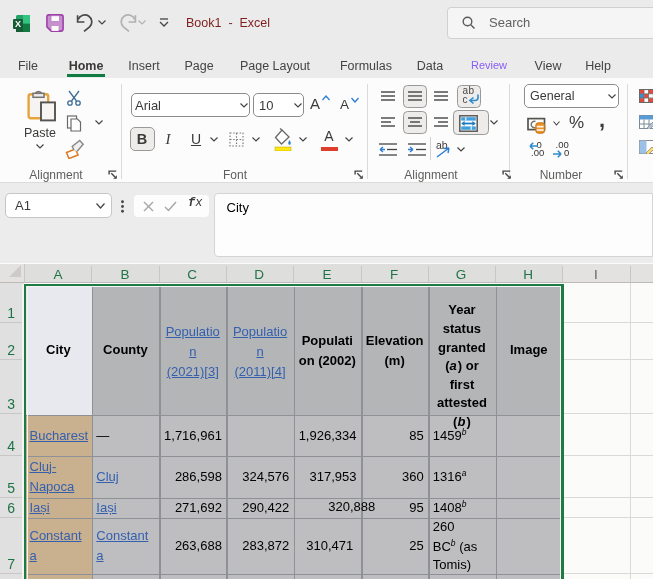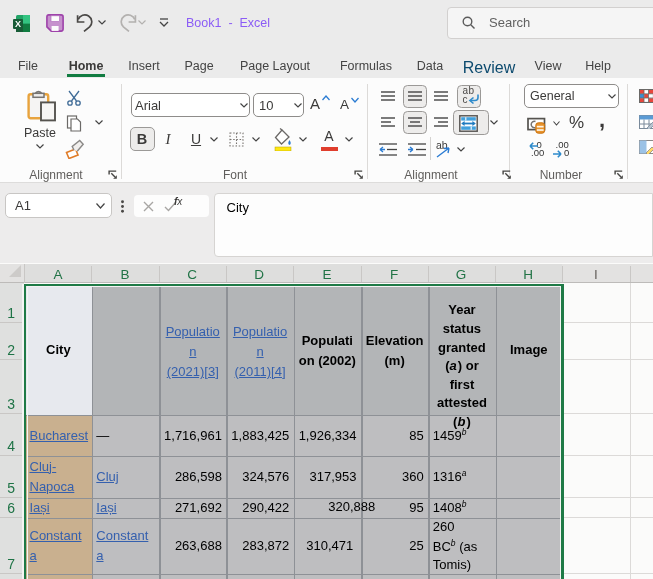--- a/index.html
+++ b/index.html
@@ -52,39 +52,39 @@
  <path d="M17.4,2.3 V9 H10.6" fill="none" stroke="#B3B1AF" stroke-width="1.7"></path>
 </svg>
 <svg class="abs" style="left:138px;top:20px" width="8" height="5" viewBox="0 0 8 5">
       <polyline points="0.5,0.5 4,4 7.5,0.5" fill="none" stroke="#B3B1AF" stroke-width="1.2"></polyline>
     </svg>
 
 <svg class="abs" style="left:159px;top:18px" width="10" height="9" viewBox="0 0 10 9">
  <line x1="1" y1="1" x2="9" y2="1" stroke="#444" stroke-width="1.3"></line>
  <polyline points="1,4 5,8 9,4" fill="none" stroke="#444" stroke-width="1.3"></polyline>
 </svg>
-<div class="abs" style="left:186px;top:16px;font-size:12.5px;color:#8b5cf6">Book1&nbsp; -&nbsp; Excel</div>
+<div class="abs" style="left:186px;top:16px;font-size:12.5px;color:#7f1d1d">Book1&nbsp; -&nbsp; Excel</div>
 
 <div class="abs" style="left:447px;top:7px;width:210px;height:32px;background:#F5F5F5;border:1px solid #D2D0CF;border-radius:4px"></div>
 <svg class="abs" style="left:462px;top:16px" width="14" height="14" viewBox="0 0 14 14">
  <circle cx="5.5" cy="5.5" r="4.3" fill="none" stroke="#5B5B5B" stroke-width="1.4"></circle>
  <line x1="8.8" y1="8.8" x2="12.5" y2="12.5" stroke="#5B5B5B" stroke-width="1.4"></line>
 </svg>
 <div class="abs" style="left:489px;top:15px;font-size:13px;color:#616161">Search</div>
 
 <div class="abs" style="left:0;top:44px;width:653px;height:34px;background:#EBEBEB"></div>
 <div class="abs ctr" style="left:28px;top:59px;font-size:12.5px;color:#444">File</div>
 <div class="abs ctr" style="left:86px;top:59px;font-size:12.5px;color:#3B3A39;font-weight:700">Home</div>
 <div class="abs" style="left:67px;top:74px;width:38px;height:2.5px;background:#117C41"></div>
 <div class="abs ctr" style="left:144px;top:59px;font-size:12.5px;color:#444">Insert</div>
 <div class="abs ctr" style="left:199px;top:59px;font-size:12.5px;color:#444">Page</div>
 <div class="abs ctr" style="left:275px;top:59px;font-size:12.5px;color:#444">Page Layout</div>
 <div class="abs ctr" style="left:366px;top:59px;font-size:12.5px;color:#444">Formulas</div>
 <div class="abs ctr" style="left:430px;top:59px;font-size:12.5px;color:#444">Data</div>
-<div class="abs ctr" style="left:489px;top:59px;font-size:16px;color:#0c4a6e">Review</div>
+<div class="abs ctr" style="left:489px;top:59px;font-size:11px;color:#8b5cf6">Review</div>
 <div class="abs ctr" style="left:548px;top:59px;font-size:12.5px;color:#444">View</div>
 <div class="abs ctr" style="left:598px;top:59px;font-size:12.5px;color:#444">Help</div>
 
 <div class="abs" style="left:0;top:78px;width:653px;height:105px;background:#FCFCFC;border-bottom:1px solid #DDDCDB"></div>
 
 <div class="abs" style="left:121px;top:84px;width:1px;height:95px;background:#DCDAD8"></div>
 <div class="abs" style="left:367px;top:84px;width:1px;height:95px;background:#DCDAD8"></div>
 <div class="abs" style="left:509px;top:84px;width:1px;height:95px;background:#DCDAD8"></div>
 <div class="abs" style="left:627px;top:84px;width:1px;height:95px;background:#DCDAD8"></div>
 
@@ -360,21 +360,21 @@
       <circle cx="2.5" cy="6.5" r="1.45" fill="#4A4846"></circle>
       <circle cx="2.5" cy="11.2" r="1.45" fill="#4A4846"></circle>
     </svg>
 <div class="abs" style="left:133.6px;top:195px;width:75.7px;height:22px;background:#FDFDFD;border-radius:4px"></div>
 <svg class="abs" style="left:142.5px;top:201px" width="11" height="11" viewBox="0 0 11 11">
       <path d="M1,1 L10,10 M10,1 L1,10" stroke="#A8A6A4" stroke-width="1.4"></path>
     </svg>
 <svg class="abs" style="left:164px;top:201px" width="13" height="11" viewBox="0 0 13 11">
       <path d="M1,6 L4.5,9.5 L12,1" fill="none" stroke="#A8A6A4" stroke-width="1.4"></path>
     </svg>
-<div class="abs" style="left:174px;top:196px;font-size:10px;font-style:italic;font-family:Liberation Sans, sans-serif;color:#3B3A39"><b>f</b>x</div>
+<div class="abs" style="left:188px;top:196px;font-size:12px;font-style:italic;font-family:Liberation Mono, monospace;color:#3B3A39"><b>f</b>x</div>
 <div class="abs" style="left:214px;top:192.5px;width:439px;height:64px;background:#FDFDFD;border:1px solid #D6D4D2;border-radius:4px 0 0 4px"></div>
 <div class="abs" style="left:226.5px;top:199.5px;font-size:13px;color:#000">City</div>
 
 <div class="abs" style="left:0;top:263px;width:653px;height:316px;background:#FBFBFA"></div>
 
 <div class="abs" style="left:0;top:264px;width:653px;height:19px;background:#E3E2E1;border-bottom:1px solid #BDBBB9"></div>
 
 <svg class="abs" style="left:8px;top:265px" width="14" height="13" viewBox="0 0 14 13">
       <path d="M13,0 V12 H1 Z" fill="#CDCBC9"></path>
     </svg>
@@ -442,20 +442,23 @@
 <div class="abs" style="left:495.6px;top:287.4px;width:1.5px;height:291.6px;background:#8E9196"></div>
 <div class="abs" style="left:25px;top:414.5px;width:537px;height:1.5px;background:#8E9196"></div>
 <div class="abs" style="left:27.7px;top:455.5px;width:532.3px;height:1.5px;background:#8E9196"></div>
 <div class="abs" style="left:27.7px;top:497.5px;width:532.3px;height:1.5px;background:#8E9196"></div>
 <div class="abs" style="left:27.7px;top:517.5px;width:532.3px;height:1.5px;background:#8E9196"></div>
 <div class="abs" style="left:27.7px;top:573.5px;width:532.3px;height:1.5px;background:#8E9196"></div>
 
 <div class="cell cc bold" style="left:25px;top:284px;width:66.8px;height:130px">
       <div>City</div>
     </div>
+<div class="cell cc bold" style="left:91.8px;top:284px;width:67.3px;height:130px">
+      <div>County</div>
+    </div>
 <div class="cell cc lnk" style="left:159.1px;top:284px;width:67.30000000000001px;height:130px;line-height:20px;padding-top:6px;padding-top:6px">
       <div>Populatio<br>n<br>(2021)[3]</div>
     </div>
 <div class="cell cc lnk" style="left:226.4px;top:284px;width:67.29999999999998px;height:130px;line-height:20px;padding-top:6px">
       <div>Populatio<br>n<br>(2011)[4]</div>
     </div>
 <div class="cell cc bold" style="left:293.7px;top:284px;width:67.30000000000001px;height:130px;line-height:20px;padding-top:4px">
       <div>Populati<br>on (2002)</div>
     </div>
 <div class="cell cc bold" style="left:361.0px;top:284px;width:67.30000000000001px;height:130px;line-height:20px;padding-top:4px">
@@ -468,23 +471,20 @@
       <div>Image</div>
     </div>
 <div class="cell cl lnk" style="left:25px;top:414.5px;width:66.8px;height:41px">
       <div>Bucharest</div>
     </div>
 <div class="cell cl" style="left:91.8px;top:414.5px;width:67.3px;height:41px">
       <div>—</div>
     </div>
 <div class="cell cr" style="left:159.1px;top:414.5px;width:67.30000000000001px;height:41px">
       <div>1,716,961</div>
-    </div>
-<div class="cell cr" style="left:226.4px;top:414.5px;width:67.29999999999998px;height:41px">
-      <div>1,883,425</div>
     </div>
 <div class="cell cr" style="left:293.7px;top:414.5px;width:67.30000000000001px;height:41px">
       <div>1,926,334</div>
     </div>
 <div class="cell cr" style="left:361.0px;top:414.5px;width:67.30000000000001px;height:41px">
       <div>85</div>
     </div>
 <div class="cell cl" style="left:428.3px;top:414.5px;width:67.30000000000001px;height:41px">
       <div>1459<sup style="font-size:8.5px;font-style:italic">b</sup></div>
     </div>

